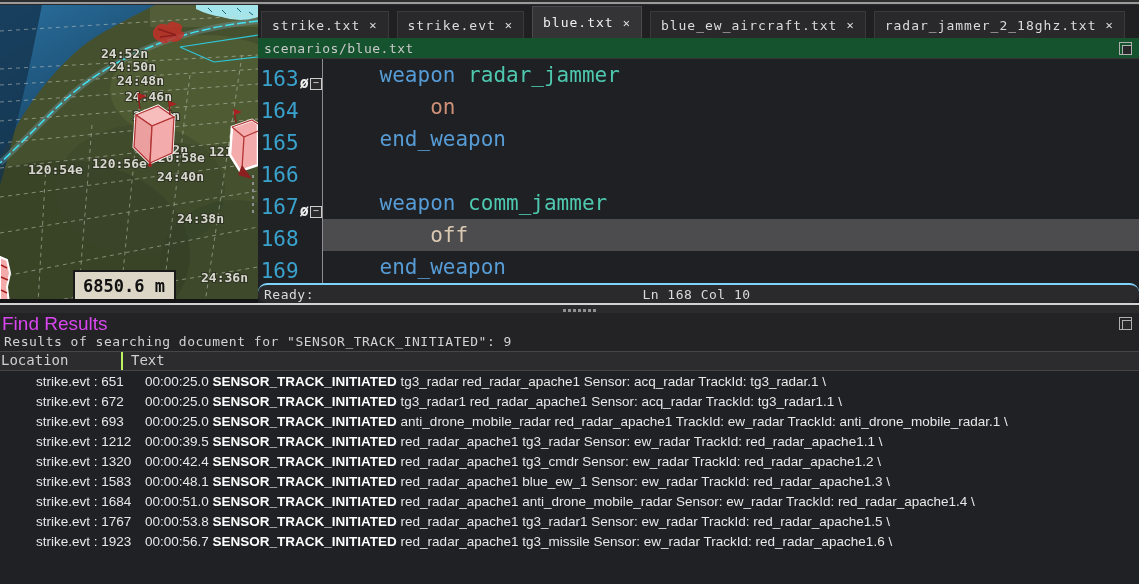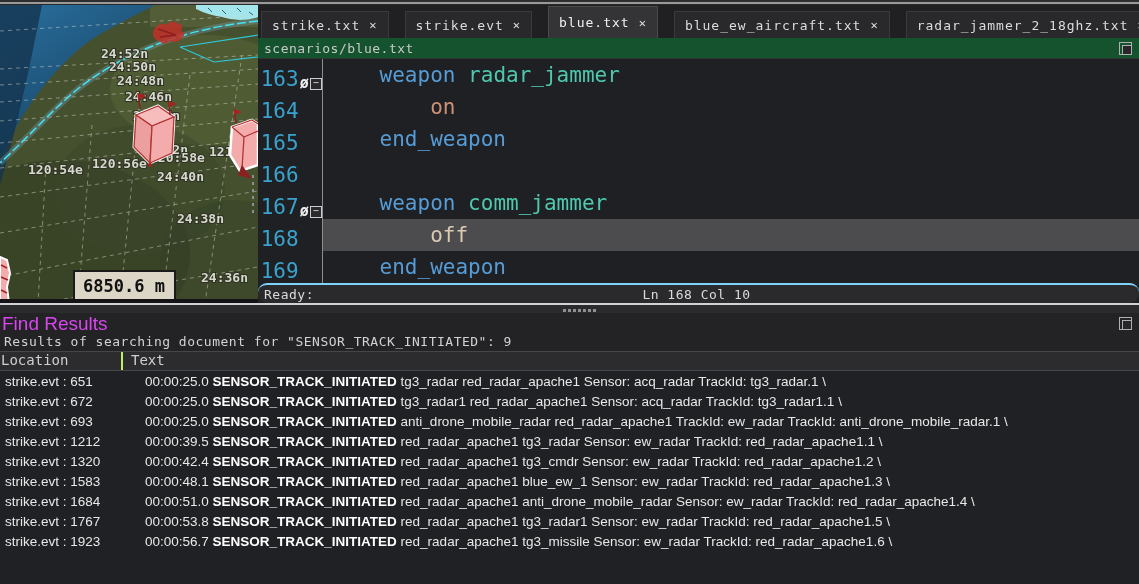--- a/index.html
+++ b/index.html
@@ -5,21 +5,21 @@
   html,body{margin:0;padding:0;background:#1a1a1c;}
   #root{width:1139px;height:584px;position:relative;overflow:hidden;background:#202124;
         font-family:"DejaVu Sans Mono",monospace;}
   
   #topstrip{height:5px;background:linear-gradient(#2e2e2e 0 2px,#9a9a9a 2px 4px,#2a2a2a 4px 5px);}
   
   #main{display:flex;height:298px;background:#141416;}
   #map{width:258px;height:242px;position:relative;background:#86efac;flex:none;font-weight:bold;}
   #editor{flex:1;min-width:0;display:flex;flex-direction:column;background:#1f2023;}
   
-  #tabbar{height:33px;background:#202022;display:flex;align-items:flex-end;gap:16px;padding-left:3px;box-sizing:border-box;}
+  #tabbar{height:33px;background:#202022;display:flex;align-items:flex-end;gap:8px;padding-left:3px;box-sizing:border-box;}
   .tab{display:flex;align-items:center;background:#29292b;border:1px solid #3a3a3c;border-bottom:none;
        height:26px;padding:0 10px;font-size:13px;letter-spacing:1px;color:#dcdcdc;cursor:default;}
   .tab.active{background:#343437;height:31px;color:#f0f0f0;border-color:#4a4a4c;}
   .tab-close{margin-left:9px;font-size:12px;color:#e0e0e0;}
   
   #crumbrow{height:21px;background:#14532d;display:flex;align-items:center;border-bottom:1px solid #343436;box-sizing:border-box;}
   #breadcrumb{font-size:13px;letter-spacing:.5px;color:#c9c9c9;padding-left:6px;flex:1;}
   .winicon{width:11px;height:11px;border:1px solid #b0b0b0;position:relative;margin-right:7px;flex:none;}
   .winicon::before{content:'';position:absolute;left:2px;top:2px;width:8px;height:8px;border:1px solid #b0b0b0;background:#272729;}
   
@@ -52,21 +52,21 @@
   #findpanel{height:271px;background:#202124;color:#e6e6e6;}
   #fp-head{height:21px;display:flex;align-items:center;background:#232326;}
   #fp-title{flex:1;font-family:"Liberation Sans",sans-serif;font-size:19px;color:#d946ef;padding-left:2px;}
   #fp-sub{height:17px;font-size:13px;letter-spacing:.5px;color:#d2d2d2;padding-left:4px;background:#232326;}
   #fheader{height:20px;background:#2c2c2e;border-top:1px solid #464648;border-bottom:1px solid #464648;
            box-sizing:border-box;display:flex;font-size:14px;color:#cfcfcf;}
   #fcol-loc{width:123px;flex:none;border-right:2px solid #bef264;box-sizing:border-box;padding-left:1px;}
   #fcol-text{padding-left:8px;}
   #frows{overflow:hidden;}
   .frow{height:20px;display:flex;align-items:center;font-family:"Liberation Sans",sans-serif;font-size:13.5px;color:#e8e8e8;}
-  .floc{width:145px;flex:none;padding-left:5px;box-sizing:border-box;white-space:nowrap;overflow:hidden;}
+  .floc{width:145px;flex:none;padding-left:36px;box-sizing:border-box;white-space:nowrap;overflow:hidden;}
   .ftext{white-space:pre;overflow:hidden;flex:1;min-width:0;}
   .fkw{font-weight:bold;color:#ffffff;}
   
   .maplabel{font-family:"DejaVu Sans Mono",monospace;font-size:13px;fill:#d8d8d0;paint-order:stroke;stroke:#2e3322;stroke-width:2px;}
   .scaletext{font-family:"DejaVu Sans Mono",monospace;font-size:17px;fill:#111;}
 </style>
 </head>
 <body>
 
 <div id="root">

